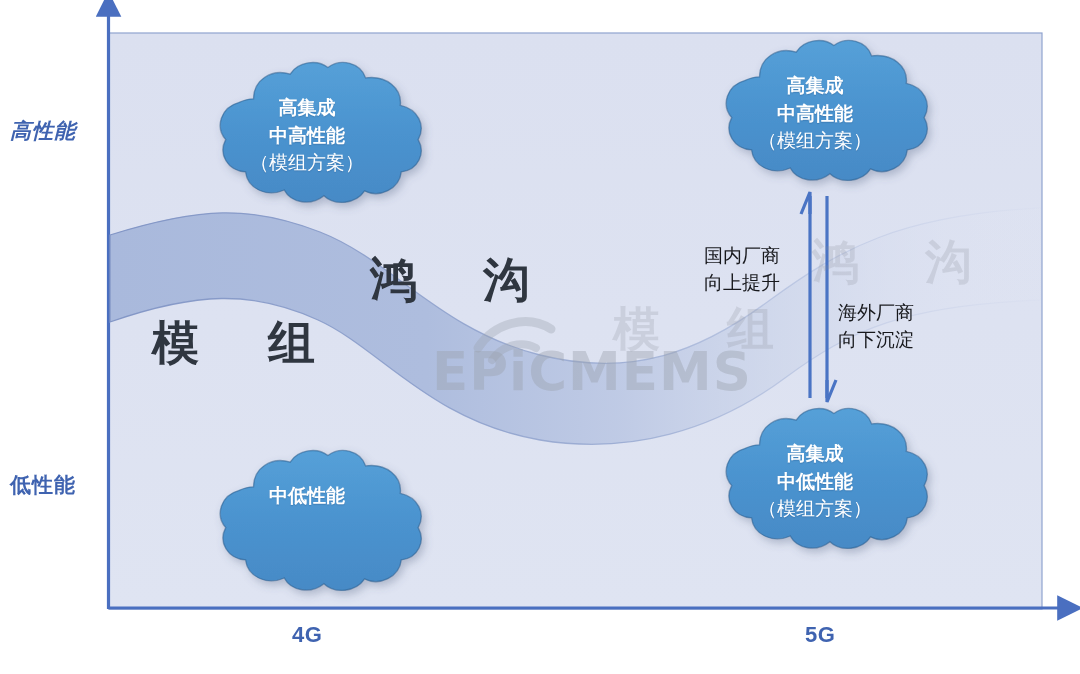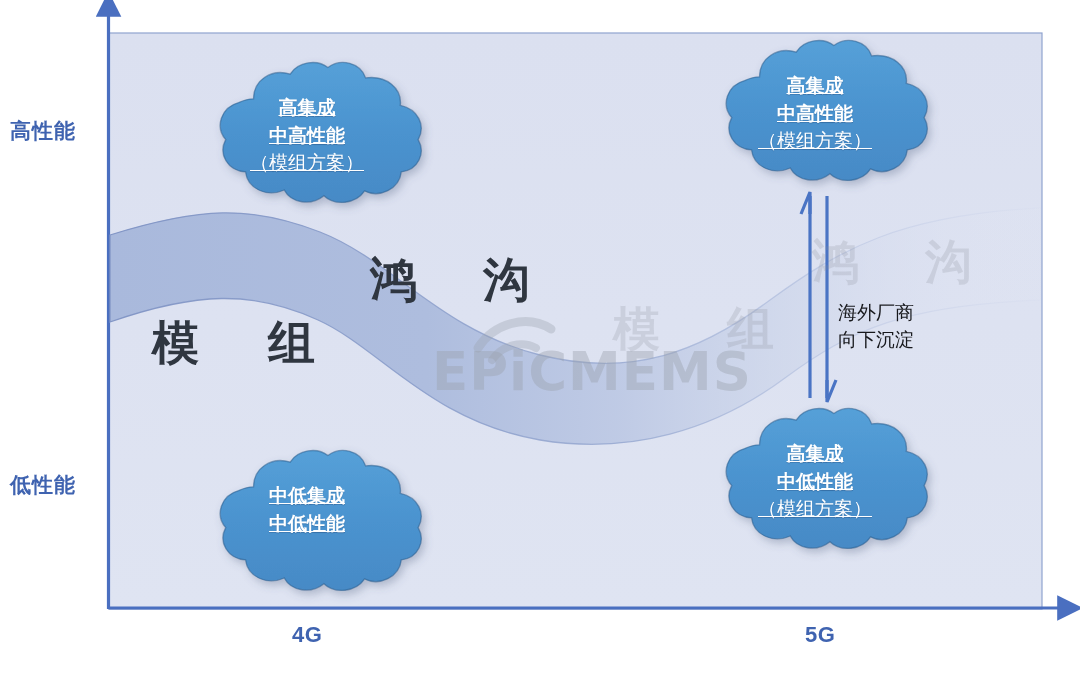--- a/index.html
+++ b/index.html
@@ -20,21 +20,21 @@
 
   
   .axis-label-y {
     position: absolute;
     color: #3f63b0;
     font-size: 21px;
     font-weight: 700;
     letter-spacing: 1px;
     white-space: nowrap;
   }
-  #label-high { left: 10px; top: 117px; }
+  #label-high { left: 10px; top: 117px; font-style: italic; }
   #label-low  { left: 10px; top: 471px; }
 
   .axis-label-x {
     position: absolute;
     color: #3f63b0;
     font-size: 22px;
     font-weight: 700;
     letter-spacing: 0.5px;
     white-space: nowrap;
   }
@@ -51,21 +51,20 @@
 
   
   .cloud-text {
     position: absolute;
     width: 230px;
     text-align: center;
     color: #ffffff;
     line-height: 1.45;
     pointer-events: none;
     text-shadow: 0 1px 1px rgba(30,70,120,.28);
-    text-decoration: underline;
   }
   .cloud-text .l1,
   .cloud-text .l2 { font-size: 19px; font-weight: 700; display: block; }
   .cloud-text .l3 { font-size: 19px; font-weight: 400; display: block; }
 
   #ct-tl { left: 192px; top: 94px; }
   #ct-bl { left: 192px; top: 482px; }
   #ct-tr { left: 700px; top: 72px; }
   #ct-br { left: 700px; top: 440px; }
 
@@ -245,21 +244,20 @@
   <div class="axis-label-x" id="label-4g">4G</div>
   <div class="axis-label-x" id="label-5g">5G</div>
 
   <div class="cloud-text" id="ct-tl">
     <span class="l1">高集成</span>
     <span class="l2">中高性能</span>
     <span class="l3">（模组方案）</span>
   </div>
 
   <div class="cloud-text" id="ct-bl">
-    <span class="l1">中低集成</span>
     <span class="l2">中低性能</span>
   </div>
 
   <div class="cloud-text" id="ct-tr">
     <span class="l1">高集成</span>
     <span class="l2">中高性能</span>
     <span class="l3">（模组方案）</span>
   </div>
 
   <div class="cloud-text" id="ct-br">
@@ -271,20 +269,24 @@
   <div class="band-char" id="bc-hong">鸿</div>
   <div class="band-char" id="bc-gou">沟</div>
   <div class="band-char" id="bc-mo">模</div>
   <div class="band-char" id="bc-zu">组</div>
 
   <div class="band-char-ghost" id="gc-hong">鸿</div>
   <div class="band-char-ghost" id="gc-gou">沟</div>
   <div class="band-char-ghost" id="gc-mo">模</div>
   <div class="band-char-ghost" id="gc-zu">组</div>
 
+  <div class="arrow-note" id="note-up">
+    <div>国内厂商</div>
+    <div>向上提升</div>
+  </div>
   <div class="arrow-note" id="note-down">
     <div>海外厂商</div>
     <div>向下沉淀</div>
   </div>
 
   <div id="watermark">
     <div class="wm-text">EPiCMEMS</div>
   </div>
 
 </div>

